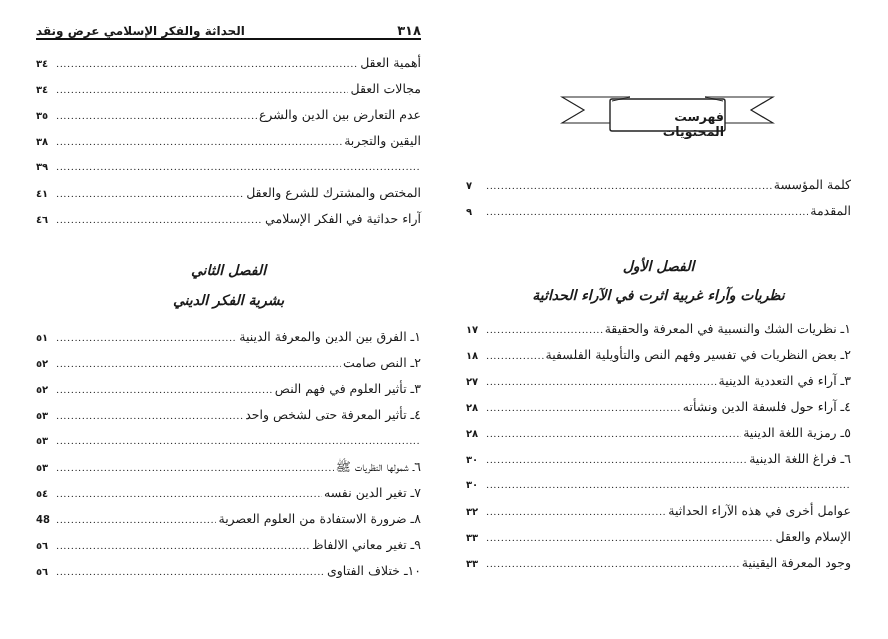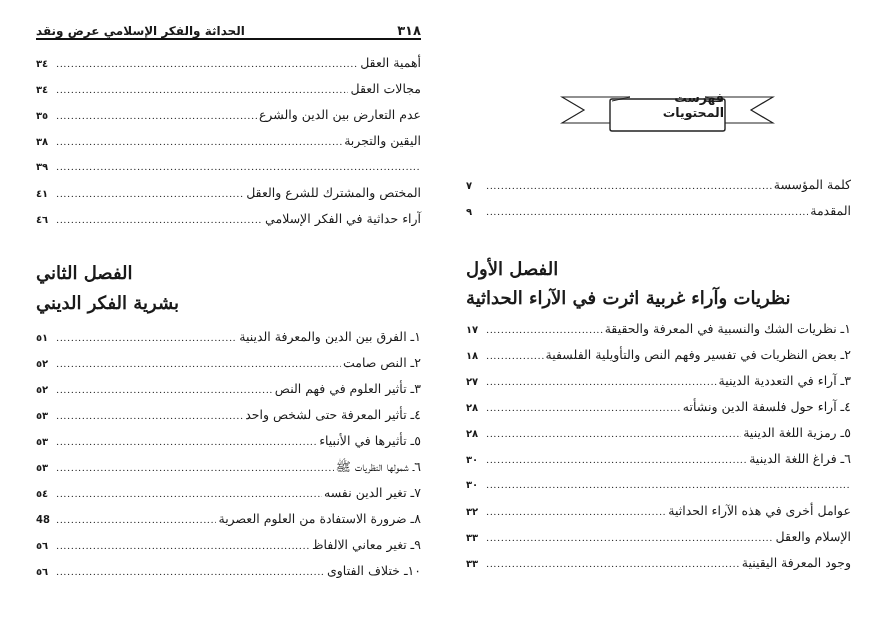--- a/index.html
+++ b/index.html
@@ -45,29 +45,29 @@
       flex: 0 0 auto; font-weight: bold; font-family: "DejaVu Sans", sans-serif;
       font-size: 10px; min-width: 18px; text-align: left;
     }
 
     .left-list-top { left: 36px; top: 50px; width: 385px; }
     .left-list-bottom { left: 36px; top: 324px; width: 385px; }
     .right-list-top { left: 22px; top: 172px; width: 385px; }
     .right-list-bottom { left: 22px; top: 316px; width: 385px; }
 
     .chapter-heading {
-      position: absolute; text-align: left; font-weight: bold;
-      font-size: 18px; direction: rtl; width: 385px;
+      position: absolute; text-align: center; font-weight: bold;
+      font-size: 14px; direction: rtl; width: 385px; font-style: italic;
     }
 
     
     .banner { position: absolute; left: 116px; top: 85px; width: 215px; height: 48px; }
     .banner svg { position: absolute; left: 0; top: 0; }
     .banner .banner-title {
-      position: absolute; left: 50px; top: 5px; width: 114px; height: 30px;
+      position: absolute; left: 50px; top: 24px; width: 114px; height: 30px;
       display: flex; align-items: center; justify-content: center;
       font-family: "DejaVu Sans", sans-serif; font-weight: bold; font-size: 12.5px;
       direction: rtl;
     }
   </style>
 </head>
 <body>
 
 <div class="spread">
 
@@ -133,21 +133,20 @@
           <span class="label">٣ـ تأثير العلوم في فهم النص</span>
           <span class="dots">.....................................................................................................................................................</span>
           <span class="num">٥٢</span>
         </div>
       <div class="toc-row">
           <span class="label">٤ـ تأثير المعرفة حتى لشخص واحد</span>
           <span class="dots">.....................................................................................................................................................</span>
           <span class="num">٥٣</span>
         </div>
       <div class="toc-row">
-          <span class="label">٥ـ تأثيرها في الأنبياء</span>
           <span class="dots">.....................................................................................................................................................</span>
           <span class="num">٥٣</span>
         </div>
       <div class="toc-row">
           <span class="label">٦ـ شمولها النظريات ﷺ</span>
           <span class="dots">.....................................................................................................................................................</span>
           <span class="num">٥٣</span>
         </div>
       <div class="toc-row">
           <span class="label">٧ـ تغير الدين نفسه</span>

